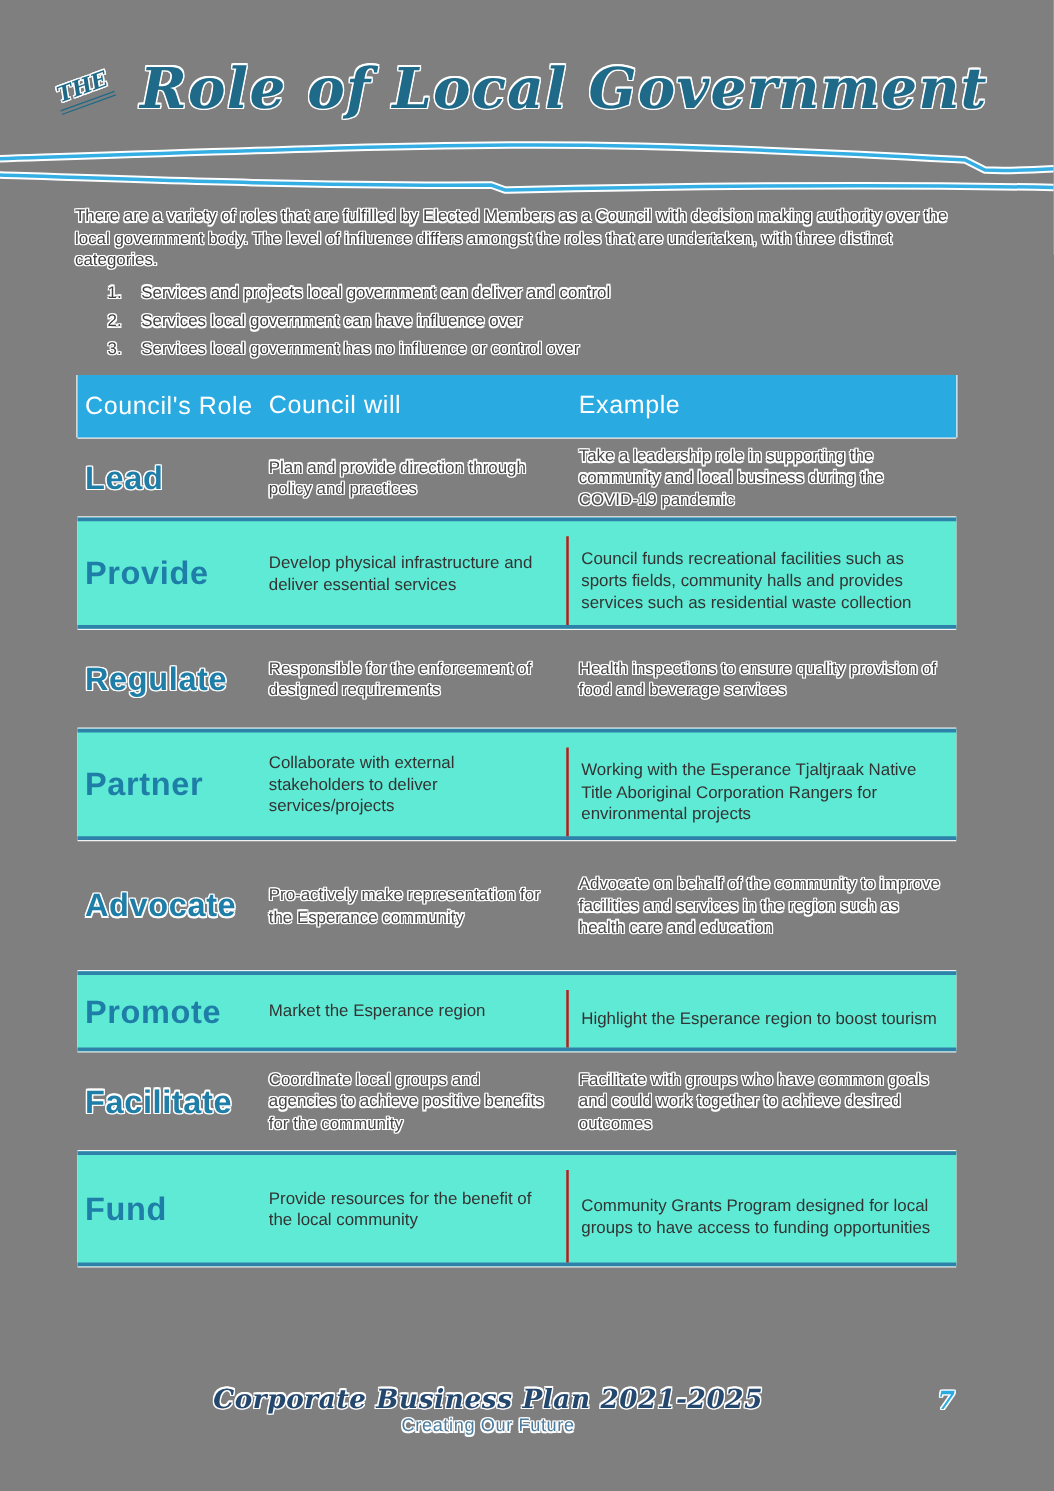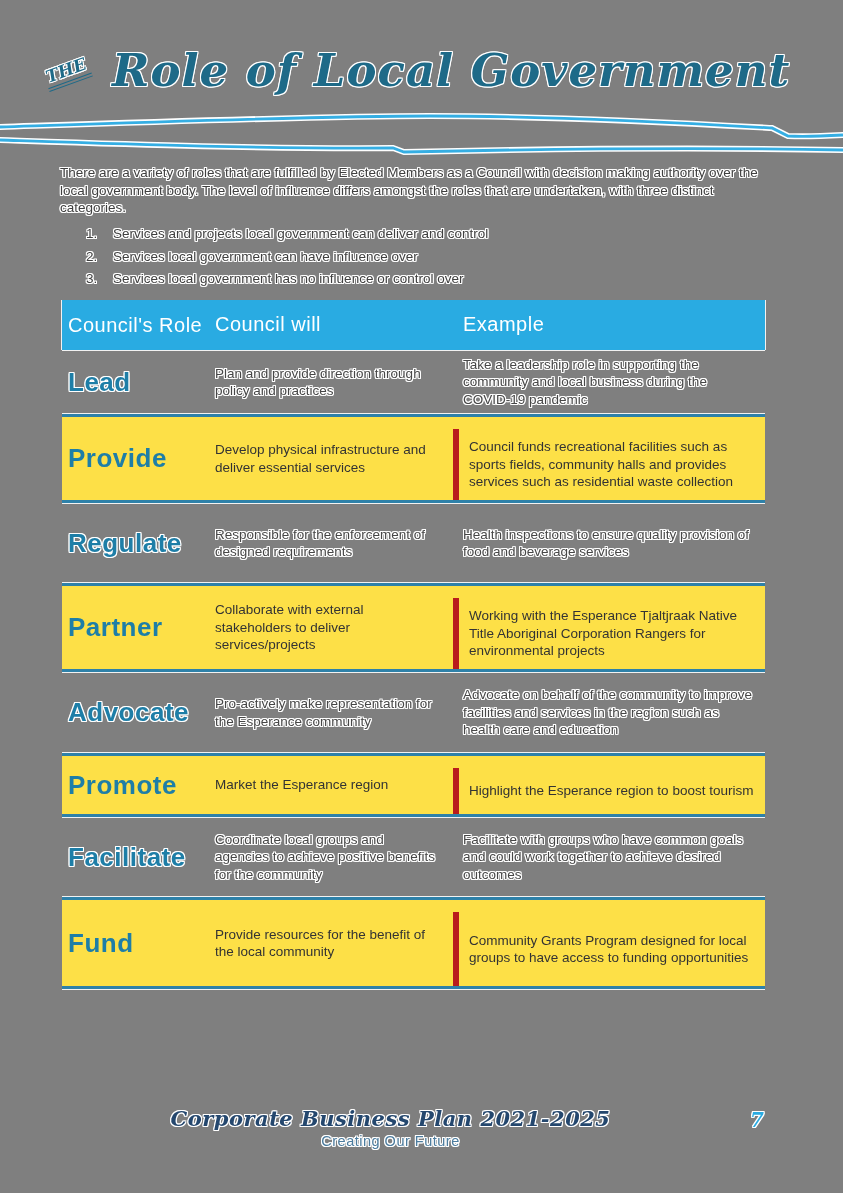--- a/index.html
+++ b/index.html
@@ -59,29 +59,29 @@
   
   .role-table{position:absolute;top:300px;left:62px;width:703px;}
   .thead{
     display:flex;align-items:center;height:50px;
     background:#29abe2;
     box-shadow:0 1px 0 #f2f2f2, -1px 0 0 #f2f2f2, 1px 0 0 #f2f2f2;
     color:#ffffff;font-size:20px;letter-spacing:0.5px;
   }
   .trow{display:flex;align-items:center;box-sizing:border-box;}
   .row-blue{
-    background:#fde047;
+    background:#5eead4;
     border-top:3px solid #2e81a9;
     border-bottom:3px solid #2e81a9;
     box-shadow:0 -1px 0 #f2f2f2, 0 1px 0 #f2f2f2;
   }
   .c1{width:151px;flex:0 0 151px;box-sizing:border-box;padding-left:6px;}
   .c2{width:240px;flex:0 0 240px;box-sizing:border-box;padding:4px 14px 4px 2px;font-size:13.5px;line-height:17.5px;}
   .c3{flex:1;box-sizing:border-box;padding:4px 8px 4px 10px;font-size:13.5px;line-height:17.5px;align-self:stretch;display:flex;align-items:center;}
-  .row-blue .c3{border-left:6px solid #b91c1c;margin-top:12px;}
+  .row-blue .c3{border-left:2px solid #b91c1c;margin-top:12px;}
   .role-name{
     font-size:26px;font-weight:bold;letter-spacing:0.5px;
     color:#1e7ea7;
   }
   .row-gray .cell-text{color:#474747;}
   .row-blue .cell-text{color:#333333;}
 
   
   .footer{position:absolute;top:1106px;left:0;width:781px;text-align:center;}
   .f-title{
@@ -165,21 +165,21 @@
     </div>
 
     <div class="trow row-blue" style="height:89px">
       <div class="c1"><span class="role-name">Partner</span></div>
       <div class="c2 cell-text">Collaborate with external stakeholders to deliver services/projects</div>
       <div class="c3">
           <span class="cell-text">Working with the Esperance Tjaltjraak Native Title Aboriginal Corporation Rangers for environmental projects</span>
         </div>
     </div>
 
-    <div class="trow row-gray" style="height:81px">
+    <div class="trow row-gray" style="height:105px">
       <div class="c1"><span class="role-name halo">Advocate</span></div>
       <div class="c2 cell-text halo">Pro-actively make representation for the Esperance community</div>
       <div class="c3">
           <span class="cell-text halo">Advocate on behalf of the community to improve facilities and services in the region such as health care and education</span>
         </div>
     </div>
 
     <div class="trow row-blue" style="height:64px">
       <div class="c1"><span class="role-name">Promote</span></div>
       <div class="c2 cell-text">Market the Esperance region</div>

